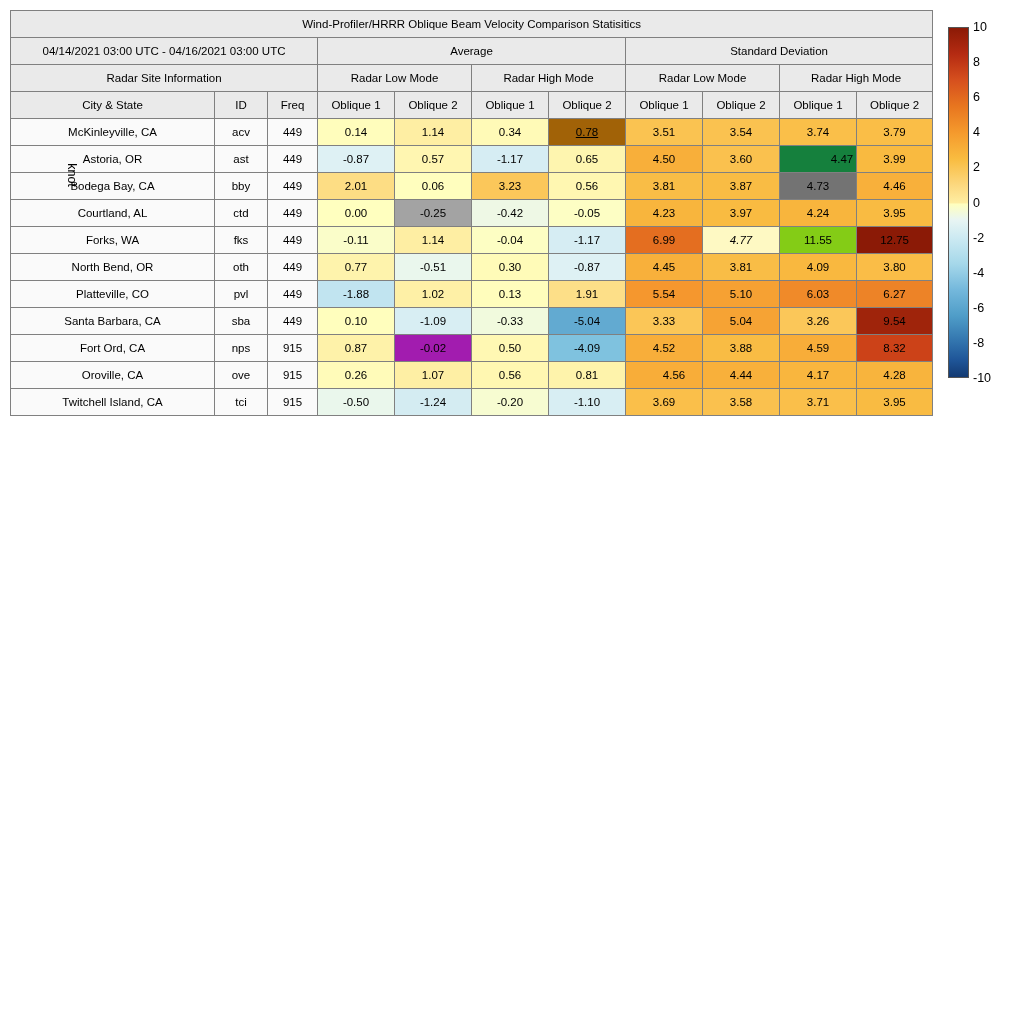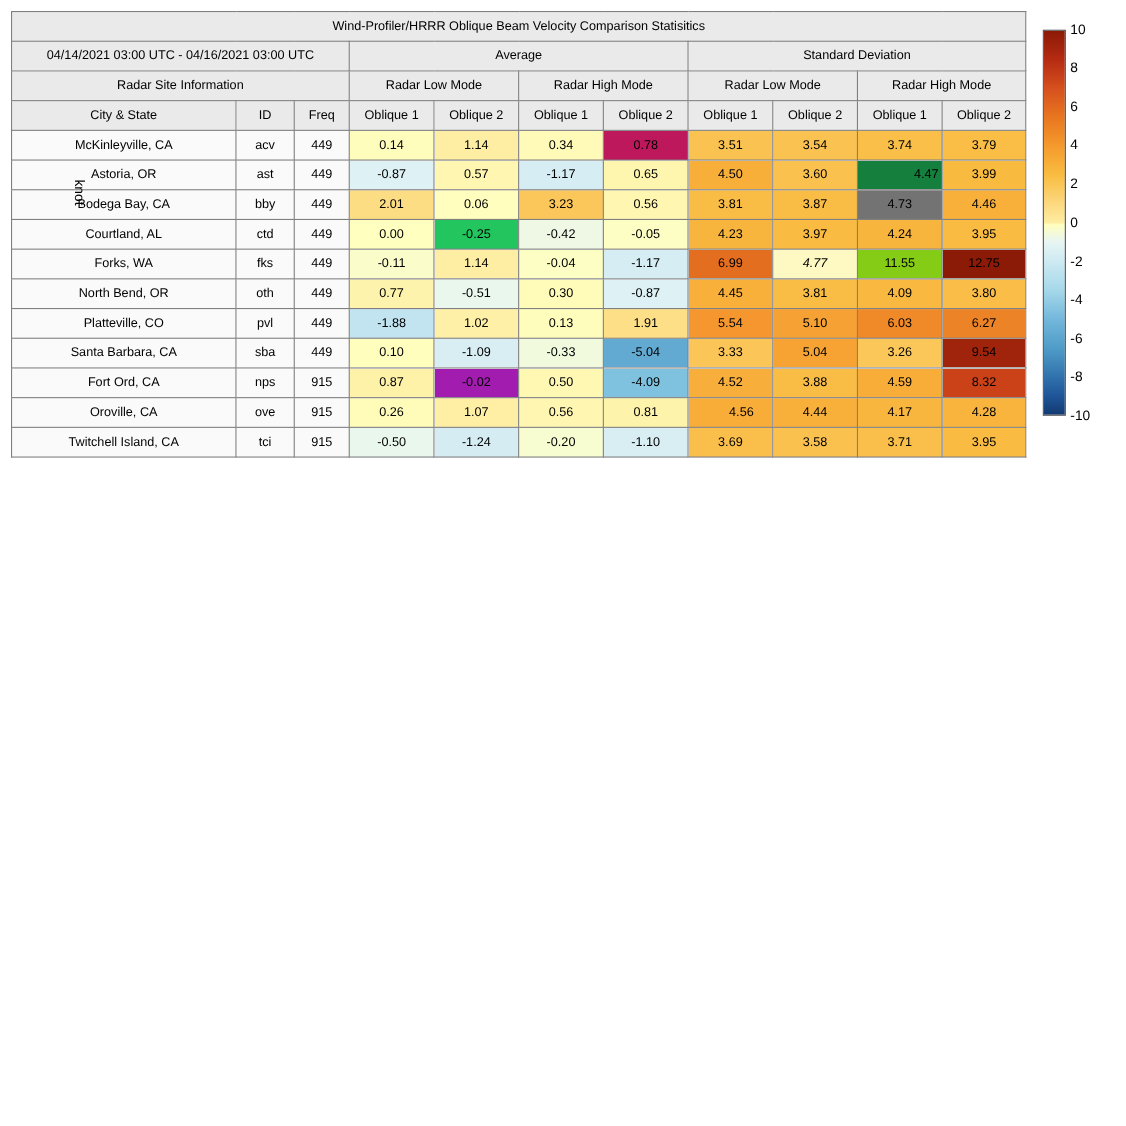--- a/index.html
+++ b/index.html
@@ -146,21 +146,21 @@
       <td class="hdr">Oblique 1</td>
       <td class="hdr">Oblique 2</td>
     </tr>
   <tr>
         <td class="row-label">McKinleyville, CA</td>
         <td class="row-label">acv</td>
         <td class="row-label">449</td>
         <td class="datacell" style="background: rgb(255, 253, 188);">0.14</td>
         <td class="datacell" style="background: rgb(254, 238, 163);">1.14</td>
         <td class="datacell" style="background: rgb(255, 250, 183);">0.34</td>
-        <td class="datacell" style="background: #be185d;">0.78</td>
+        <td class="datacell" style="background: #a16207; text-decoration: underline;">0.78</td>
         <td class="datacell" style="background: rgb(250, 195, 81);">3.51</td>
         <td class="datacell" style="background: rgb(250, 194, 80);">3.54</td>
         <td class="datacell" style="background: rgb(250, 191, 73);">3.74</td>
         <td class="datacell" style="background: rgb(250, 190, 71);">3.79</td>
       </tr>
       <tr>
         <td class="row-label">Astoria, OR</td>
         <td class="row-label">ast</td>
         <td class="row-label">449</td>
         <td class="datacell" style="background: rgb(222, 241, 244);">-0.87</td>
@@ -183,21 +183,21 @@
         <td class="datacell" style="background: rgb(249, 189, 70);">3.81</td>
         <td class="datacell" style="background: rgb(249, 188, 68);">3.87</td>
         <td class="datacell" style="background: #737373;">4.73</td>
         <td class="datacell" style="background: rgb(248, 176, 59);">4.46</td>
       </tr>
       <tr>
         <td class="row-label">Courtland, AL</td>
         <td class="row-label">ctd</td>
         <td class="row-label">449</td>
         <td class="datacell" style="background: rgb(255, 255, 191);">0.00</td>
-        <td class="datacell" style="background: #22c55e;">-0.25</td>
+        <td class="datacell" style="background: #a3a3a3;">-0.25</td>
         <td class="datacell" style="background: rgb(238, 248, 229);">-0.42</td>
         <td class="datacell" style="background: rgb(253, 254, 196);">-0.05</td>
         <td class="datacell" style="background: rgb(248, 181, 61);">4.23</td>
         <td class="datacell" style="background: rgb(249, 187, 65);">3.97</td>
         <td class="datacell" style="background: rgb(248, 181, 61);">4.24</td>
         <td class="datacell" style="background: rgb(249, 187, 66);">3.95</td>
       </tr>
       <tr>
         <td class="row-label">Forks, WA</td>
         <td class="row-label">fks</td>

